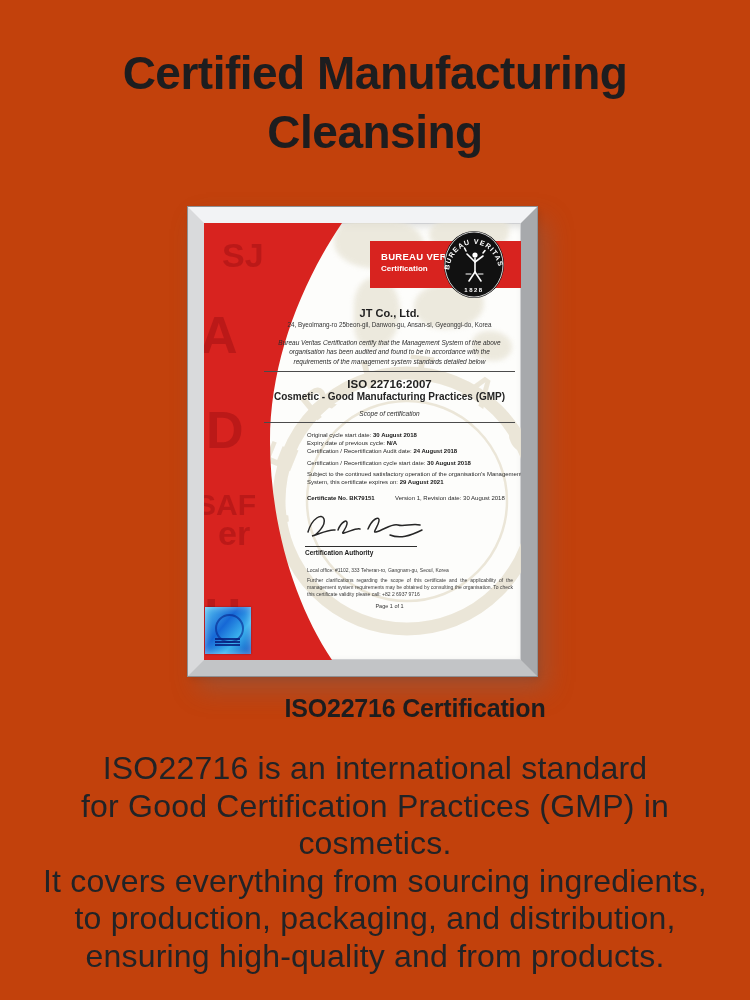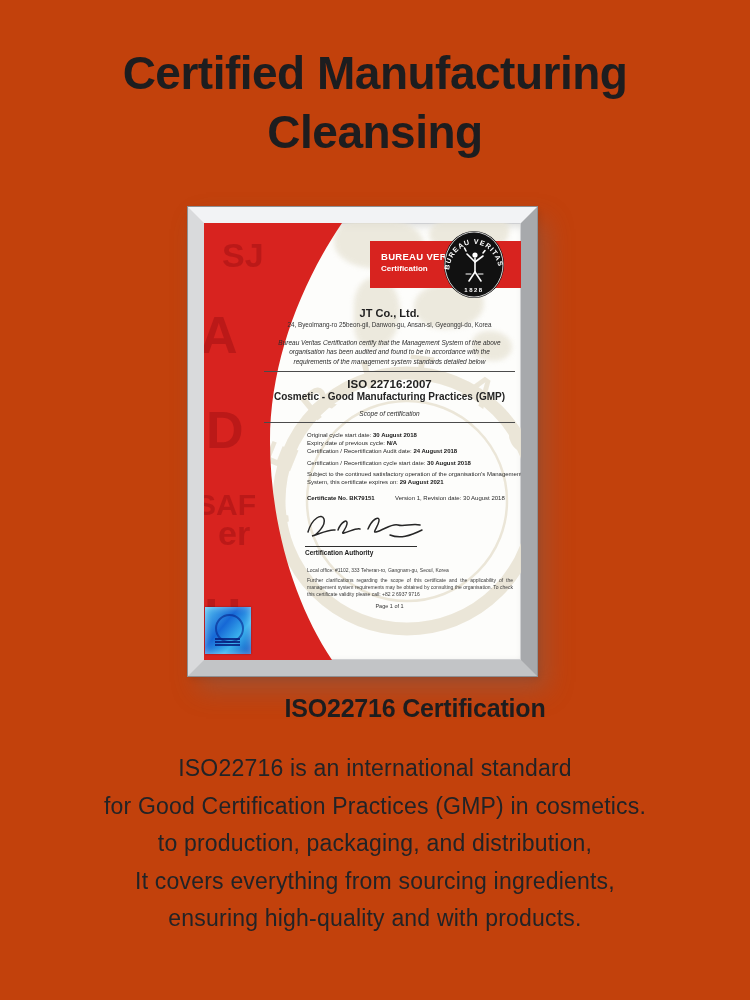--- a/index.html
+++ b/index.html
@@ -14,21 +14,21 @@
     text-align:center; font-weight:800; color:#1d1d1f;
     font-size:46px; line-height:59px; letter-spacing:-0.5px;
   }
   .subtitle {
     position:absolute; top:694px; left:0; width:100%;
     text-align:center; font-weight:800; color:#1d1d1f;
     font-size:25px; letter-spacing:-0.2px;padding-left:40px;
   }
   .description {
     position:absolute; top:750px; left:0; width:100%;
-    text-align:center; color:#222326; font-size:23px;
+    text-align:center; color:#222326; font-size:32px;
     line-height:37.6px; font-weight:400; letter-spacing:0.2px;
   }
 
   
   .frame {
     position:absolute; left:188px; top:207px; width:349px; height:469px;
     box-sizing:border-box;
     border:16px solid;
     border-color:#f2f3f5 #a7a9ac #c2c4c6 #d9dadc;
     outline:1px solid #8e9093;
@@ -220,18 +220,18 @@
       </div>
 
     </div>
   </div>
 
   <div class="subtitle">ISO22716 Certification</div>
 
   <div class="description">
     <div>ISO22716 is an international standard</div>
     <div>for Good Certification Practices (GMP) in cosmetics.</div>
+    <div>It covers everything from sourcing ingredients,</div>
     <div>to production, packaging, and distribution,</div>
-    <div>It covers everything from sourcing ingredients,</div>
-    <div>ensuring high-quality and with products.</div>
+    <div>ensuring high-quality and from products.</div>
   </div>
 
 </div>
 
 </body></html>

